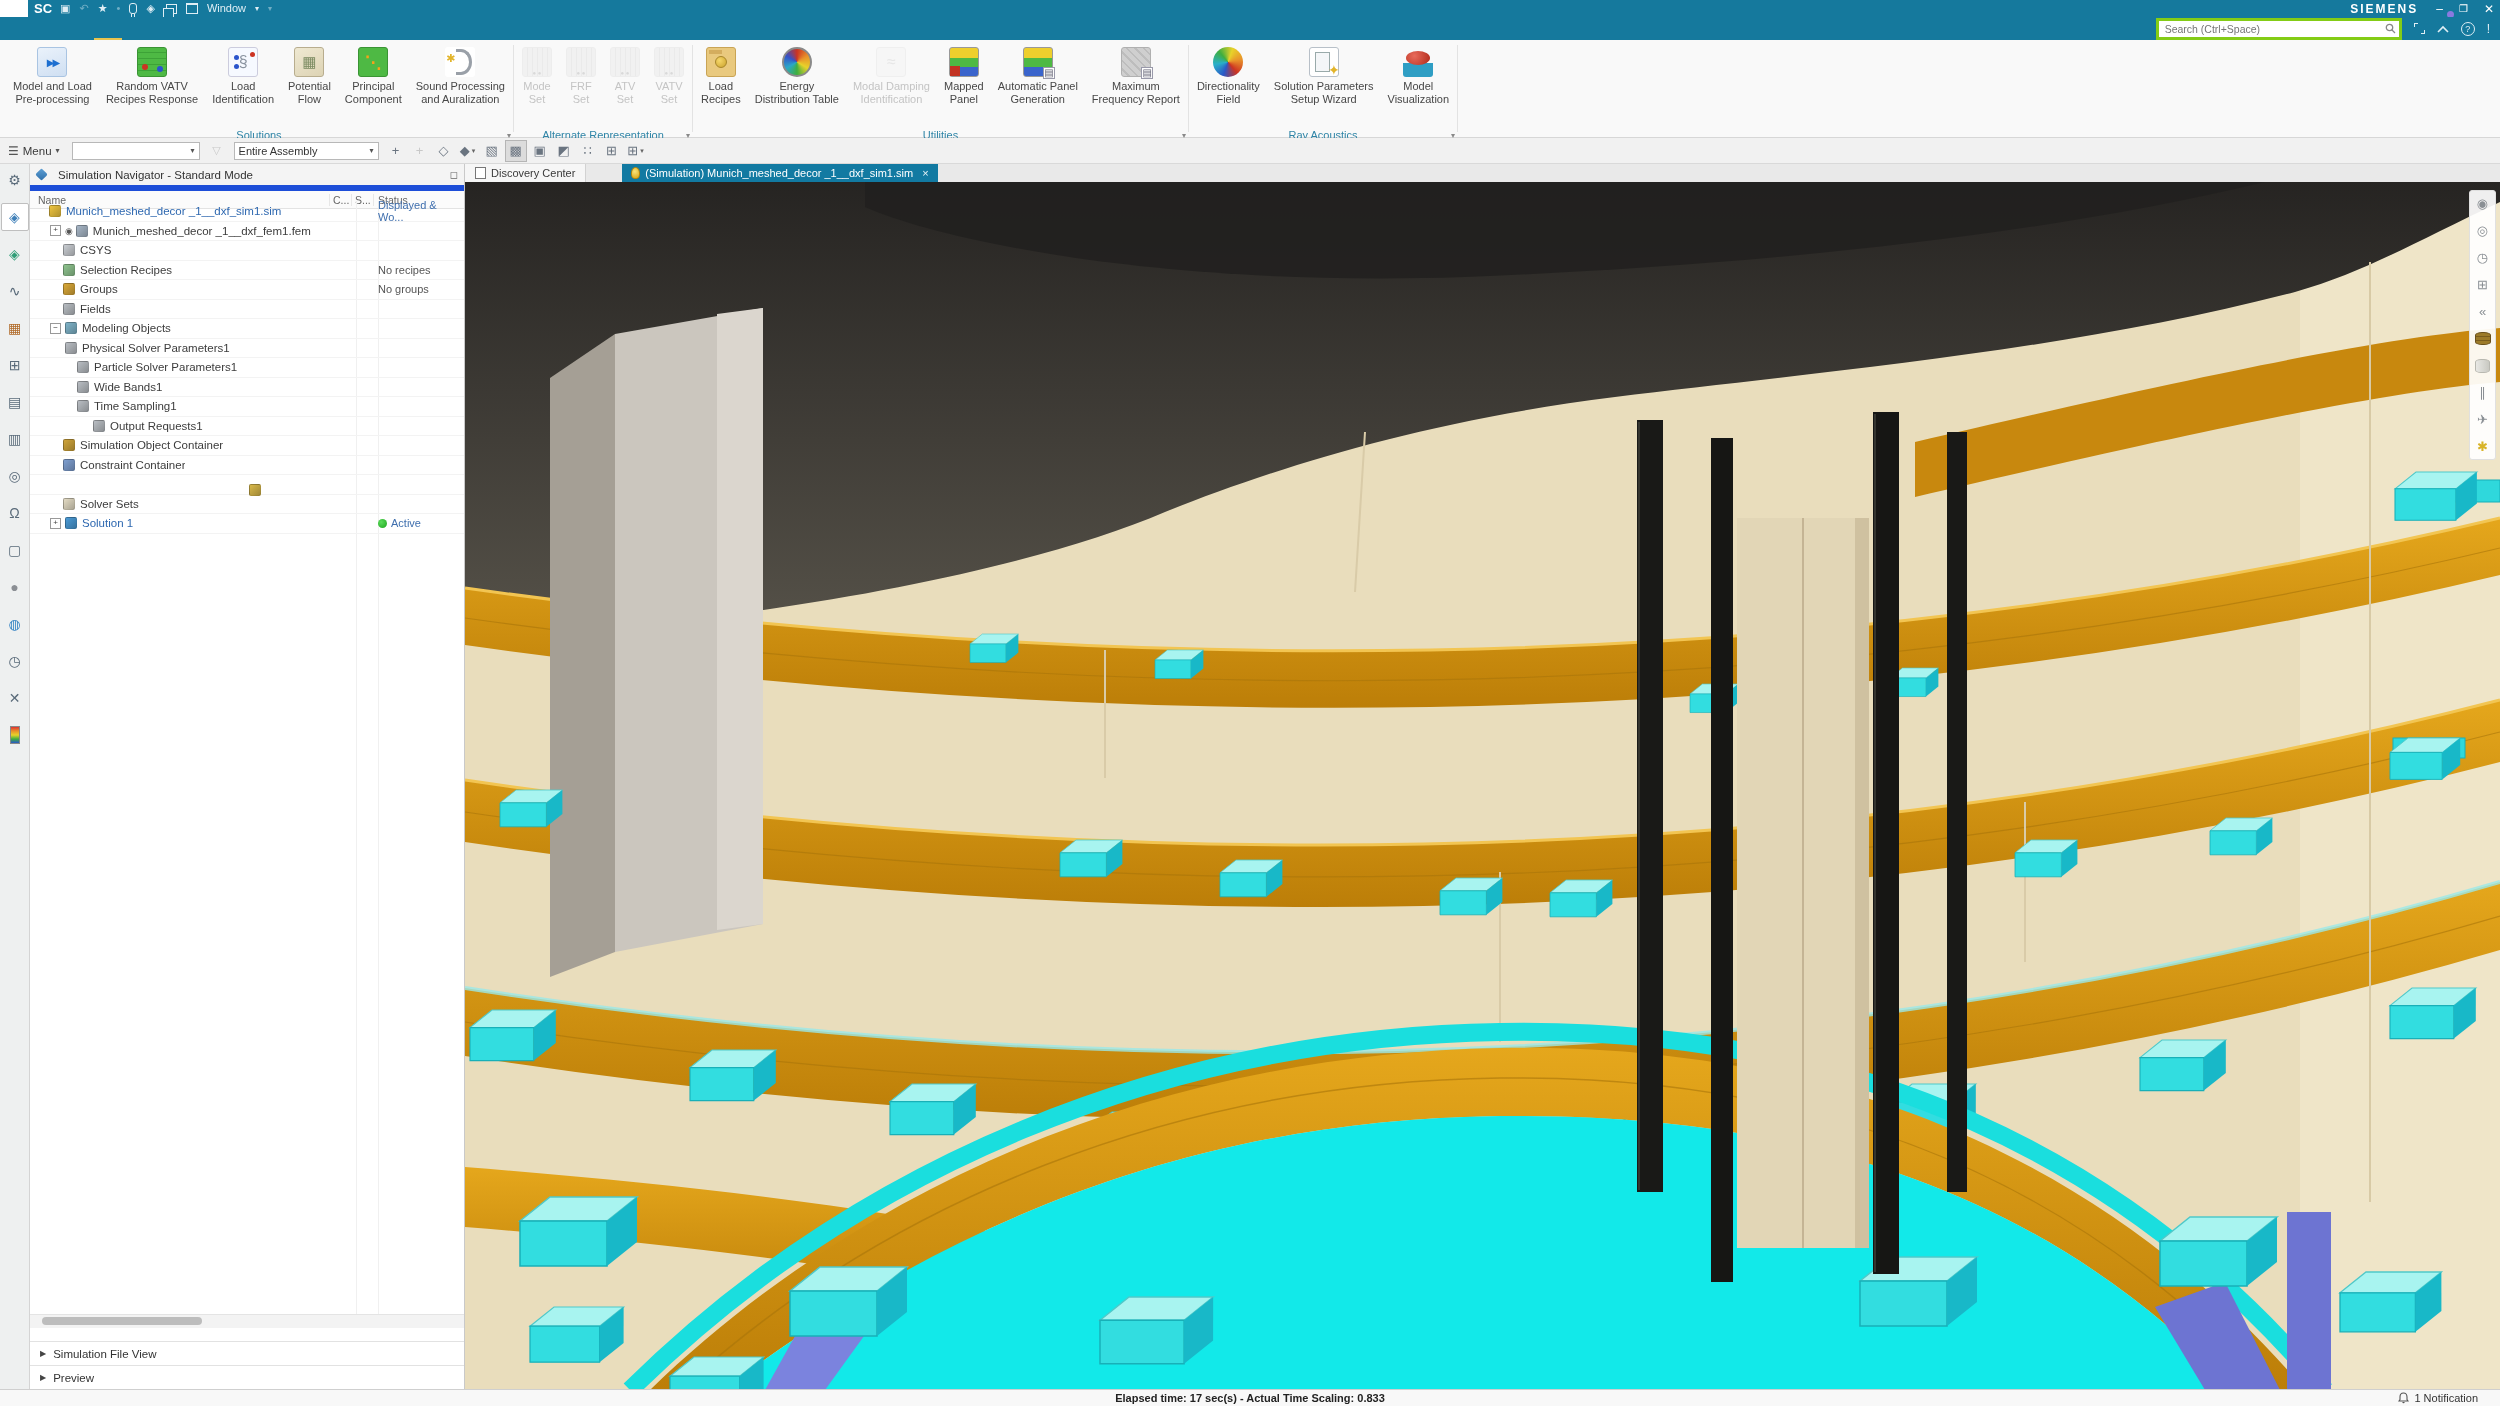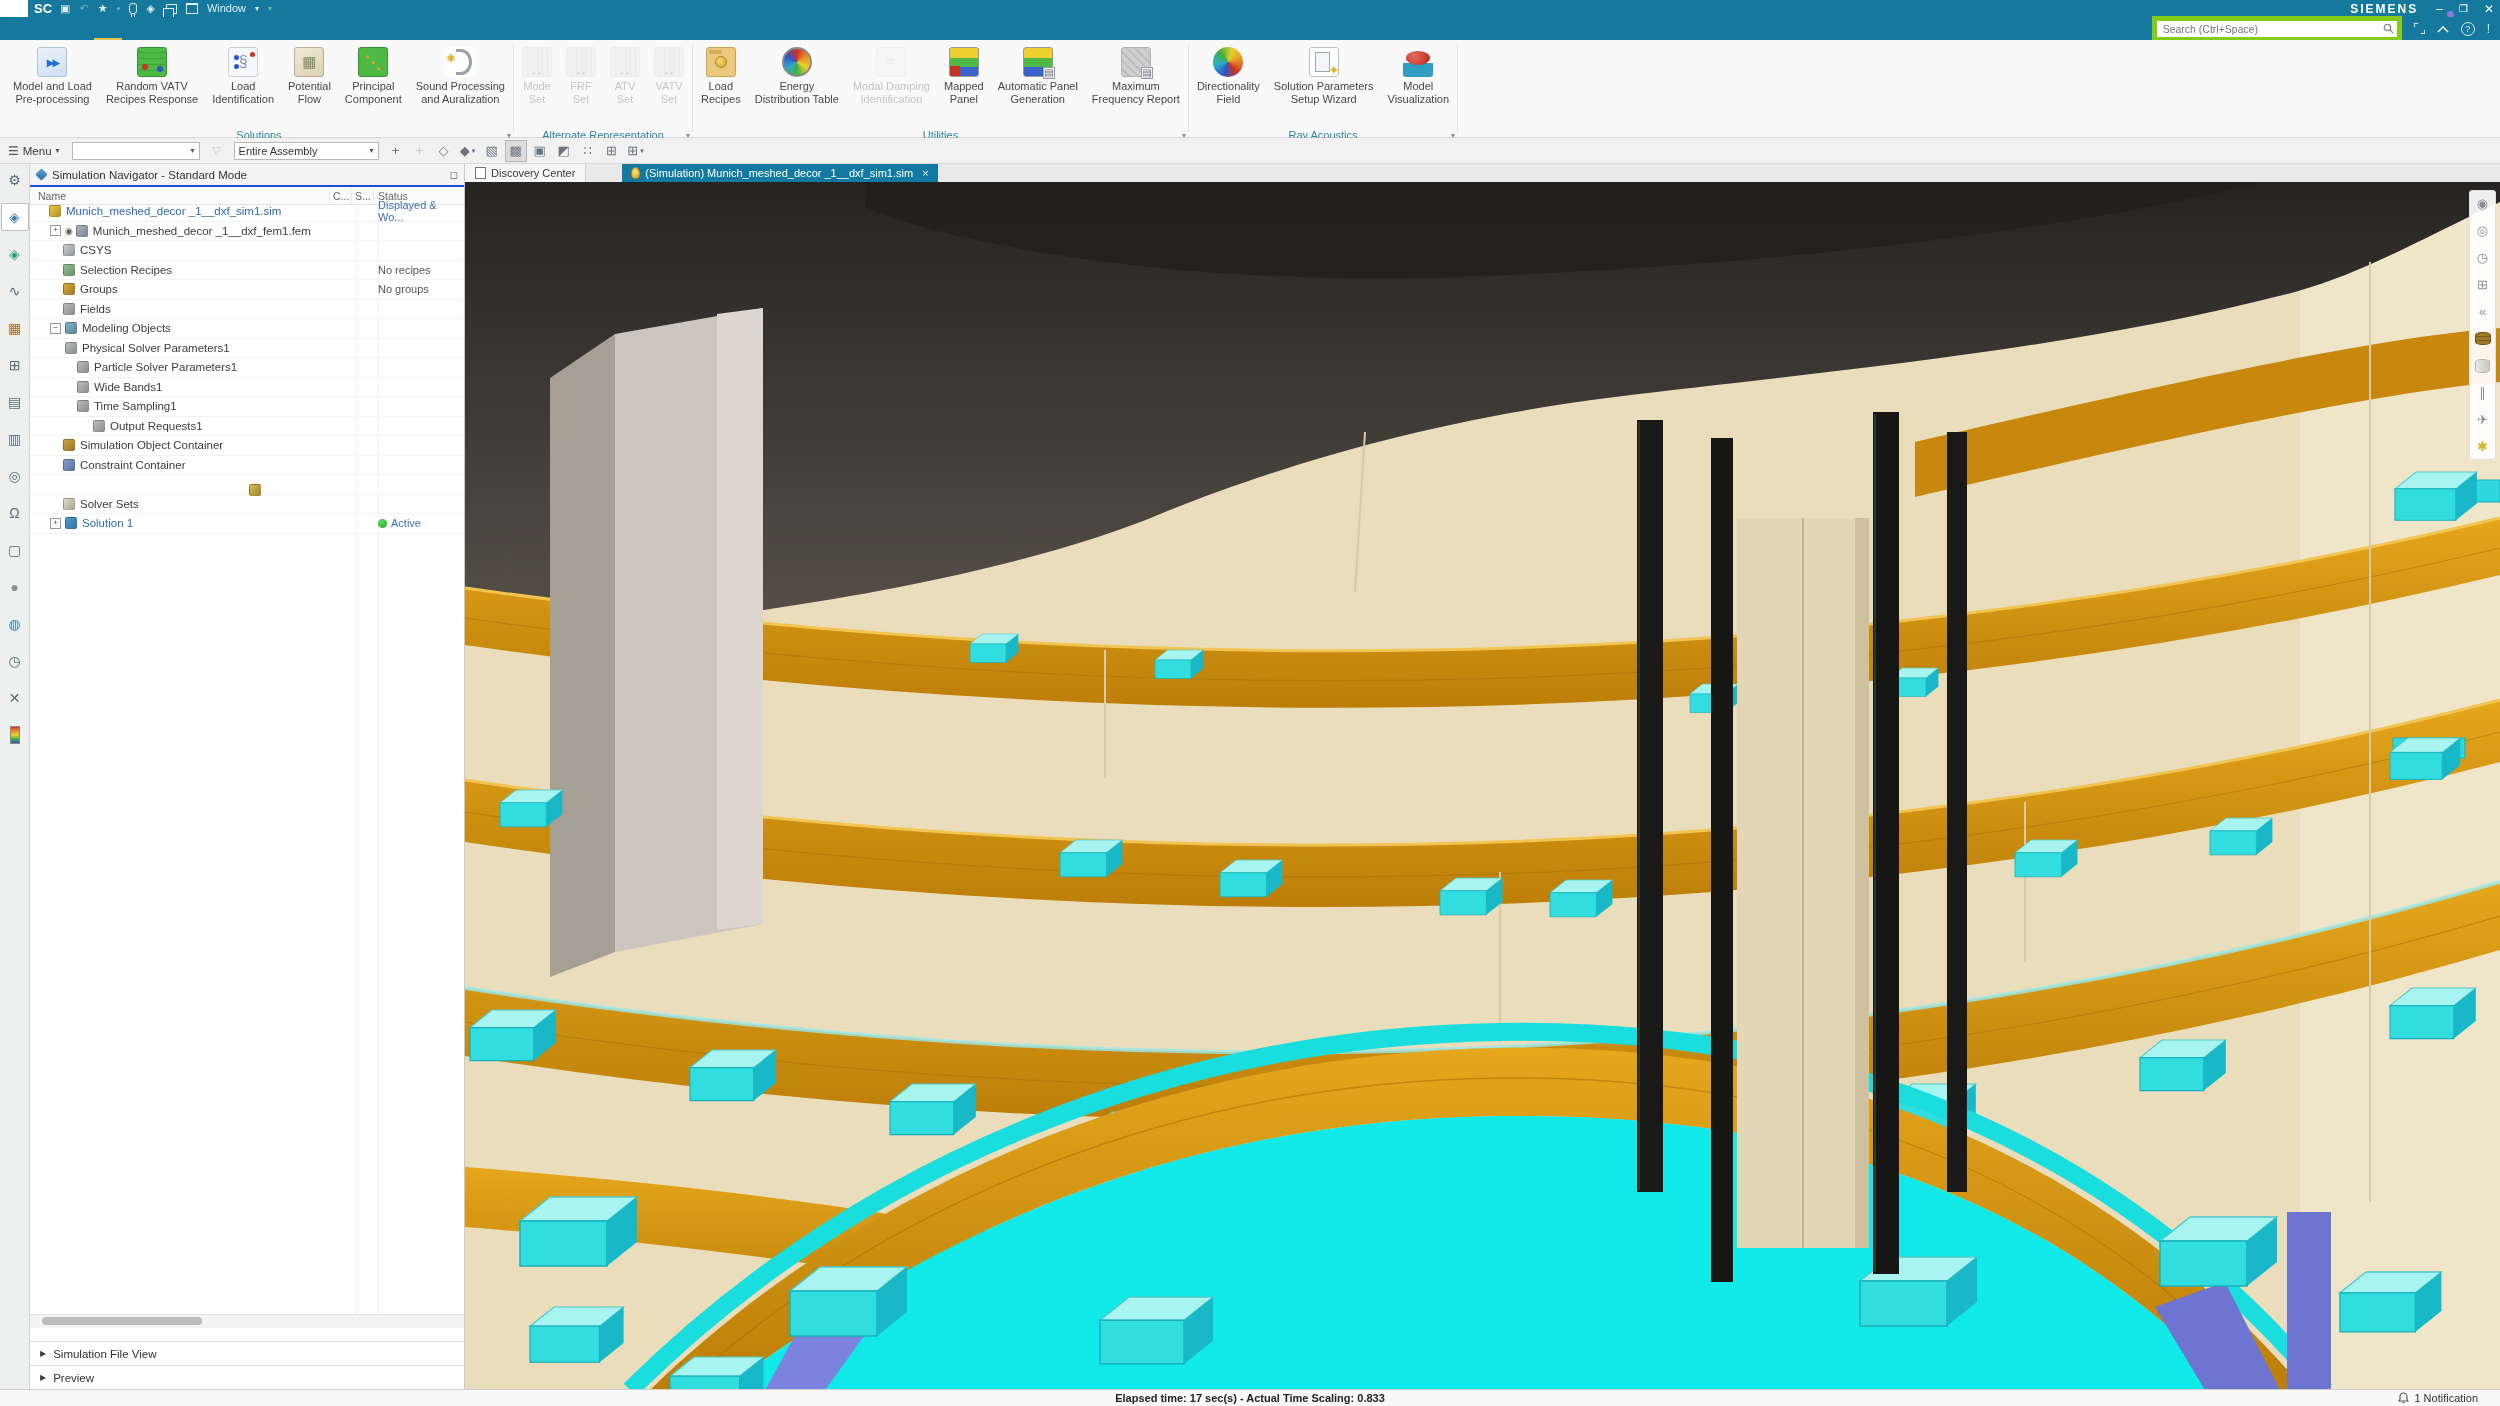--- a/index.html
+++ b/index.html
@@ -23,21 +23,21 @@
   .siemens{font-weight:bold;letter-spacing:2px;font-size:12px;color:#ffffff;}
   .winctl{display:flex;align-items:center;gap:16px;font-size:12px;color:#fff;}
   .dot-violet{width:7px;height:7px;border-radius:50%;background:#8a7ae0;position:absolute;right:46px;top:11px;}
 
   
   .menubar{position:absolute;left:0;top:17px;right:0;height:23px;background:#15799d;display:flex;align-items:center;padding:0 10px;box-sizing:border-box;}
   .mtabs{display:flex;align-items:stretch;height:100%;}
   .mtab{display:flex;align-items:center;padding:0 14px;font-size:12.5px;color:#e6f2f7;cursor:default;}
   .mtab.active{color:#f2d36c;box-shadow:inset 0 -2px 0 #e9c44f;}
   .menubar-right{margin-left:auto;display:flex;align-items:center;gap:12px;}
-  .searchbox{position:relative;width:240px;height:16px;background:#fff;border:5px solid #84cc16;display:flex;align-items:center;}
+  .searchbox{position:relative;width:240px;height:16px;background:#fff;border:3px solid #84cc16;display:flex;align-items:center;}
   .searchbox input{border:none;outline:none;width:100%;font-size:10.5px;color:#666;padding:0 20px 0 6px;font-family:"Liberation Sans",sans-serif;background:transparent;}
   .mag{position:absolute;right:3px;top:2px;}
   .mb-icon{color:#dfeef5;font-size:12px;line-height:12px;}
   .frame-ic{width:11px;height:11px;position:relative;}
   .frame-ic::before,.frame-ic::after{content:"";position:absolute;width:3px;height:3px;border:1px solid #dfeef5;}
   .frame-ic::before{left:0;top:0;border-right:none;border-bottom:none;box-shadow:8px 0 0 -1px #15799d;}
   .frame-ic::after{right:0;bottom:0;border-left:none;border-top:none;}
   .help-ic{width:12px;height:12px;border:1px solid #dfeef5;border-radius:50%;font-size:9px;display:flex;align-items:center;justify-content:center;color:#dfeef5;}
 
   
@@ -98,21 +98,21 @@
   .t2btn .car{font-size:7px;color:#666;margin-left:2px;}
 
   
   .leftstrip{position:absolute;left:0;top:164px;width:30px;bottom:16px;background:#eef0f0;border-right:1px solid #d4d4d4;display:flex;flex-direction:column;align-items:center;padding-top:2px;box-sizing:border-box;}
   .lsbtn{width:26px;height:26px;margin-bottom:9px;display:flex;align-items:center;justify-content:center;font-size:14px;color:#5a6b7a;border:1px solid transparent;border-radius:2px;flex:none;}
   .lsbtn.active{background:#fff;border-color:#bfbfbf;}
   .legendbar{width:8px;height:16px;background:linear-gradient(180deg,#d33,#e8912a,#e8d22a,#3fae3f,#2a58c8);border:1px solid #888;}
 
   
   .navpanel{position:absolute;left:30px;top:164px;width:435px;bottom:16px;background:#fff;border-right:1px solid #c9c9c9;box-sizing:border-box;}
-  .np-header{height:21px;display:flex;align-items:center;gap:5px;padding:0 6px;background:#f4f4f4;border-bottom:2px solid #1d4ed8;font-size:11.5px;color:#333;}
+  .np-header{height:21px;display:flex;align-items:center;gap:11px;padding:0 6px;background:#f4f4f4;border-bottom:6px solid #1d4ed8;font-size:11.5px;color:#333;}
   .np-hicon{width:11px;height:11px;background:linear-gradient(135deg,#5e9fd4,#2f6faa);transform:rotate(45deg) scale(.8);border-radius:2px;flex:none;}
   .np-pin{margin-left:auto;color:#666;font-size:10px;}
   .np-cols{height:17px;display:flex;align-items:center;background:#fbfbfb;border-bottom:1px solid #e3e3e3;font-size:10.5px;color:#666;}
   .np-cols .c-name{flex:1;padding-left:8px;}
   .np-cols .c-sm{width:22px;border-left:1px solid #e7e7e7;padding-left:3px;box-sizing:border-box;}
   .np-cols .c-status{width:91px;border-left:1px solid #e7e7e7;padding-left:4px;box-sizing:border-box;}
   .np-tree{position:absolute;left:0;right:0;top:38px;}
   .trow{height:18.5px;display:flex;align-items:center;font-size:11.5px;color:#3c3c3c;border-bottom:1px solid #f3f3f3;position:relative;}
   .trow .exp{width:9px;height:9px;border:1px solid #999;background:#fff;font-size:8px;line-height:7px;text-align:center;color:#444;margin-right:4px;flex:none;}
   .trow .exp.hid{visibility:hidden;border:none;}

